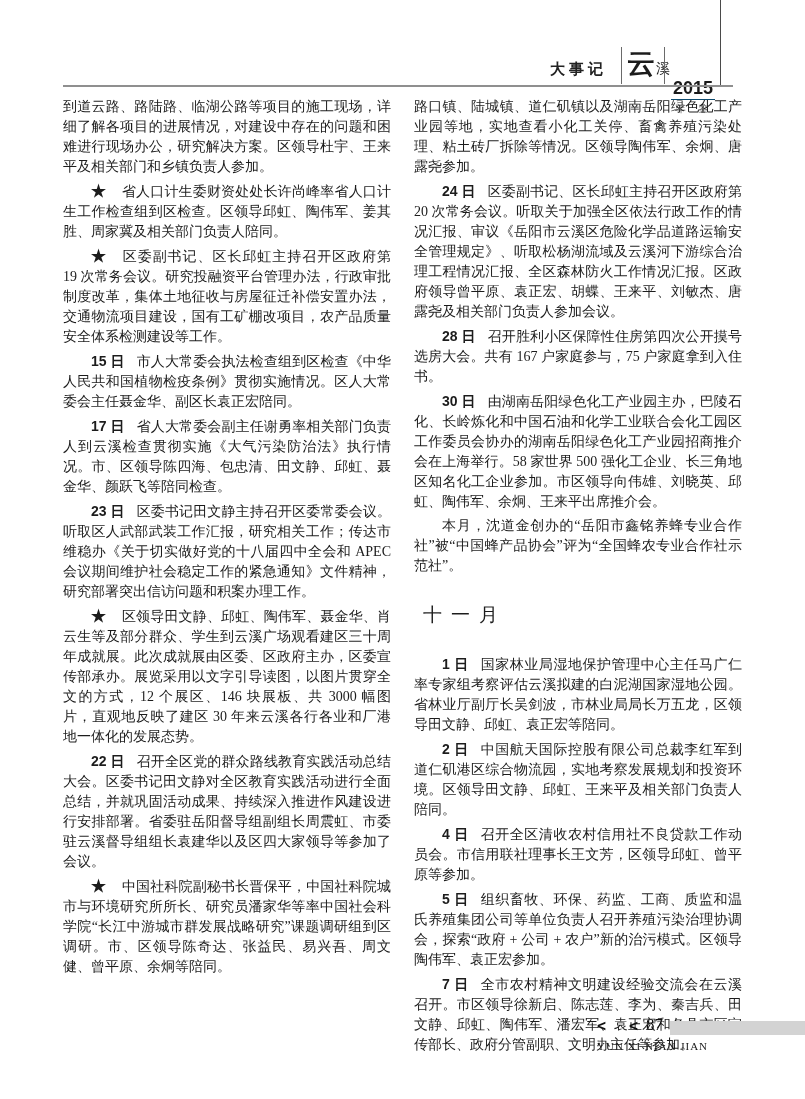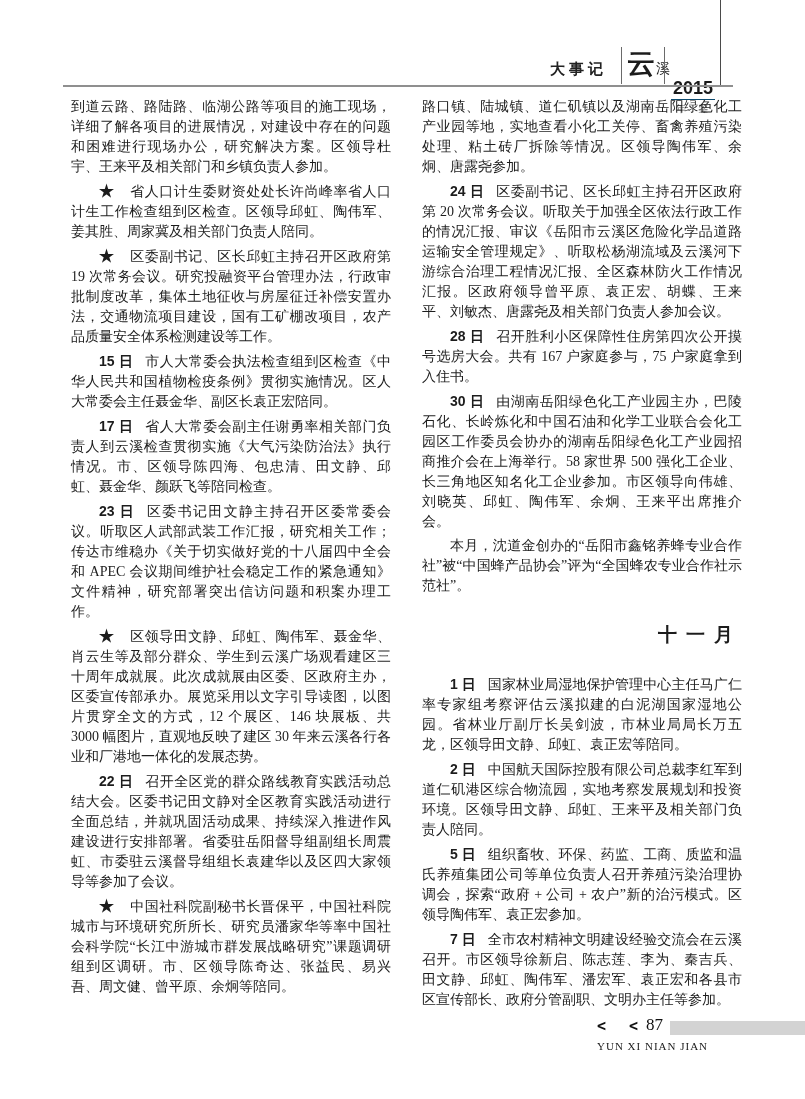--- a/index.html
+++ b/index.html
@@ -22,30 +22,30 @@
   .brand-big{font-size:28px;font-weight:700;line-height:1;vertical-align:bottom;}
   .brand-small{font-size:14px;font-weight:400;vertical-align:bottom;margin-left:1px;}
   .year-box{position:absolute;left:671px;top:46px;width:44px;text-align:center;}
   .year{display:block;font-size:18px;font-weight:700;font-family:"Liberation Sans","DejaVu Sans",sans-serif;line-height:20px;color:#1a1a1a;margin-top:32px;}
   .year-label{display:block;font-size:10px;color:#666;letter-spacing:5px;border-top:1px solid #0c4a6e;padding-top:2px;margin-top:1px;text-indent:3px;}
   
   .columns{
     position:absolute;left:63px;top:97px;width:679px;
     display:flex;gap:23px;
   }
-  .col{width:328px;text-align:justify;font-size:14px;line-height:20px;margin-left:8px;}
+  .col{width:328px;text-align:justify;font-size:14px;line-height:20px;}
   .para{margin:0 0 4px 0;text-indent:2em;}
   .para.no-indent{text-indent:0;}
   .pfx-date{
     font-family:"Liberation Sans","DejaVu Sans",sans-serif;
     font-weight:700;margin-right:0.85em;white-space:nowrap;
   }
   .pfx-star{font-weight:700;margin-right:1.05em;font-size:15px;}
   .month-heading{
-    text-align:right;font-weight:700;font-size:19px;letter-spacing:9px;text-indent:9px;
+    text-align:left;font-weight:400;font-size:19px;letter-spacing:9px;text-indent:9px;
     margin:26px 0 26px 0;line-height:26px;
   }
   
   .footer-arrows{
     position:absolute;left:597px;top:1017px;font-size:15px;font-weight:700;
     letter-spacing:7px;color:#111;font-family:"DejaVu Sans Mono",monospace;
   }
   .footer-page{position:absolute;left:646px;top:1015px;font-size:17px;color:#111;}
   .footer-bar{position:absolute;left:670px;top:1021px;width:135px;height:14px;background:#d3d3d3;}
   .footer-caption{
@@ -88,20 +88,21 @@
       <p class="para no-indent"><span>路口镇、陆城镇、道仁矶镇以及湖南岳阳绿色化工产业园等地，实地查看小化工关停、畜禽养殖污染处理、粘土砖厂拆除等情况。区领导陶伟军、余炯、唐露尧参加。</span></p>
       <p class="para"><span class="pfx-date">24 日</span><span>区委副书记、区长邱虹主持召开区政府第 20 次常务会议。听取关于加强全区依法行政工作的情况汇报、审议《岳阳市云溪区危险化学品道路运输安全管理规定》、听取松杨湖流域及云溪河下游综合治理工程情况汇报、全区森林防火工作情况汇报。区政府领导曾平原、袁正宏、胡蝶、王来平、刘敏杰、唐露尧及相关部门负责人参加会议。</span></p>
       <p class="para"><span class="pfx-date">28 日</span><span>召开胜利小区保障性住房第四次公开摸号选房大会。共有 167 户家庭参与，75 户家庭拿到入住书。</span></p>
       <p class="para"><span class="pfx-date">30 日</span><span>由湖南岳阳绿色化工产业园主办，巴陵石化、长岭炼化和中国石油和化学工业联合会化工园区工作委员会协办的湖南岳阳绿色化工产业园招商推介会在上海举行。58 家世界 500 强化工企业、长三角地区知名化工企业参加。市区领导向伟雄、刘晓英、邱虹、陶伟军、余炯、王来平出席推介会。</span></p>
       <p class="para"><span>本月，沈道金创办的“岳阳市鑫铭养蜂专业合作社”被“中国蜂产品协会”评为“全国蜂农专业合作社示范社”。</span></p>
 
       <h2 class="month-heading">十一月</h2>
 
       <p class="para"><span class="pfx-date">1 日</span><span>国家林业局湿地保护管理中心主任马广仁率专家组考察评估云溪拟建的白泥湖国家湿地公园。省林业厅副厅长吴剑波，市林业局局长万五龙，区领导田文静、邱虹、袁正宏等陪同。</span></p>
       <p class="para"><span class="pfx-date">2 日</span><span>中国航天国际控股有限公司总裁李红军到道仁矶港区综合物流园，实地考察发展规划和投资环境。区领导田文静、邱虹、王来平及相关部门负责人陪同。</span></p>
+      <p class="para"><span class="pfx-date">4 日</span><span>召开全区清收农村信用社不良贷款工作动员会。市信用联社理事长王文芳，区领导邱虹、曾平原等参加。</span></p>
       <p class="para"><span class="pfx-date">5 日</span><span>组织畜牧、环保、药监、工商、质监和温氏养殖集团公司等单位负责人召开养殖污染治理协调会，探索“政府 + 公司 + 农户”新的治污模式。区领导陶伟军、袁正宏参加。</span></p>
       <p class="para"><span class="pfx-date">7 日</span><span>全市农村精神文明建设经验交流会在云溪召开。市区领导徐新启、陈志莲、李为、秦吉兵、田文静、邱虹、陶伟军、潘宏军、袁正宏和各县市区宣传部长、政府分管副职、文明办主任等参加。</span></p>
     </section>
 
   </main>
 
   <footer>
     <span class="footer-arrows">&lt; &lt;</span>
     <span class="footer-page">87</span>
     <div class="footer-bar"></div>

